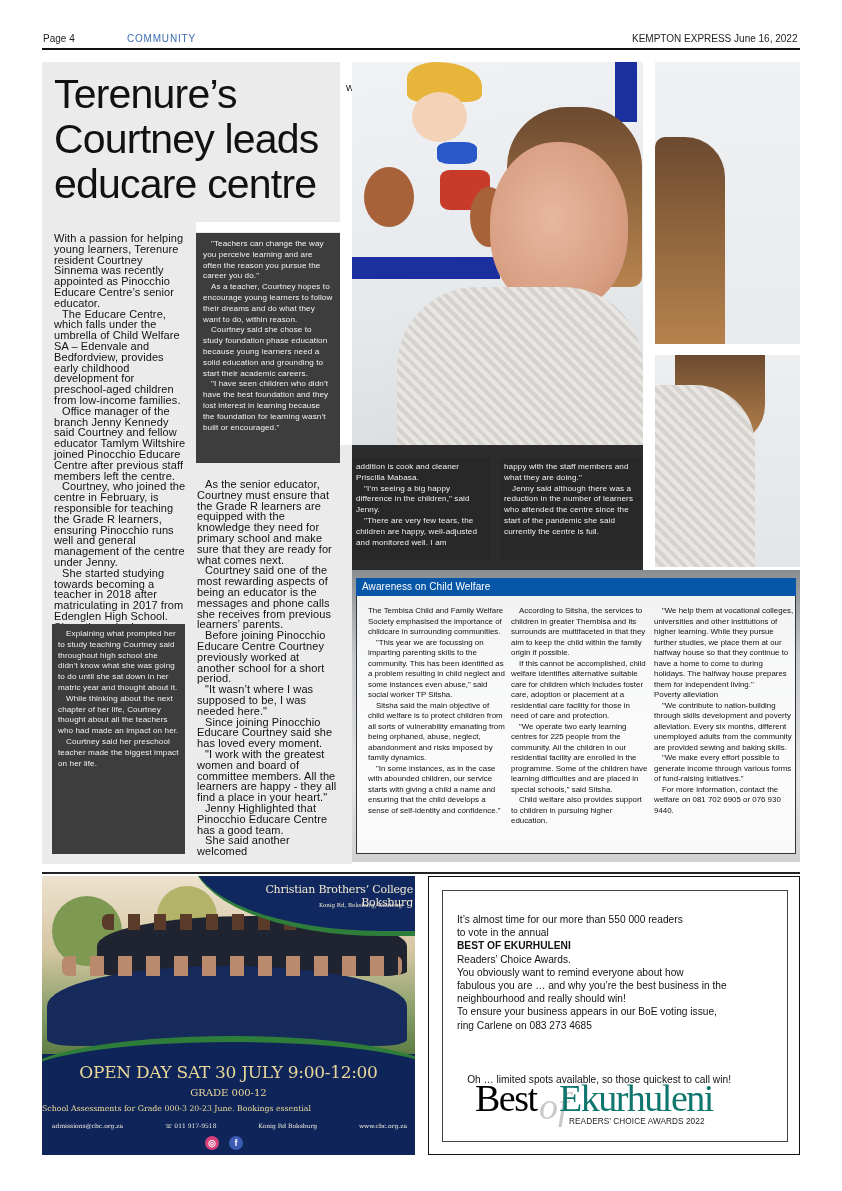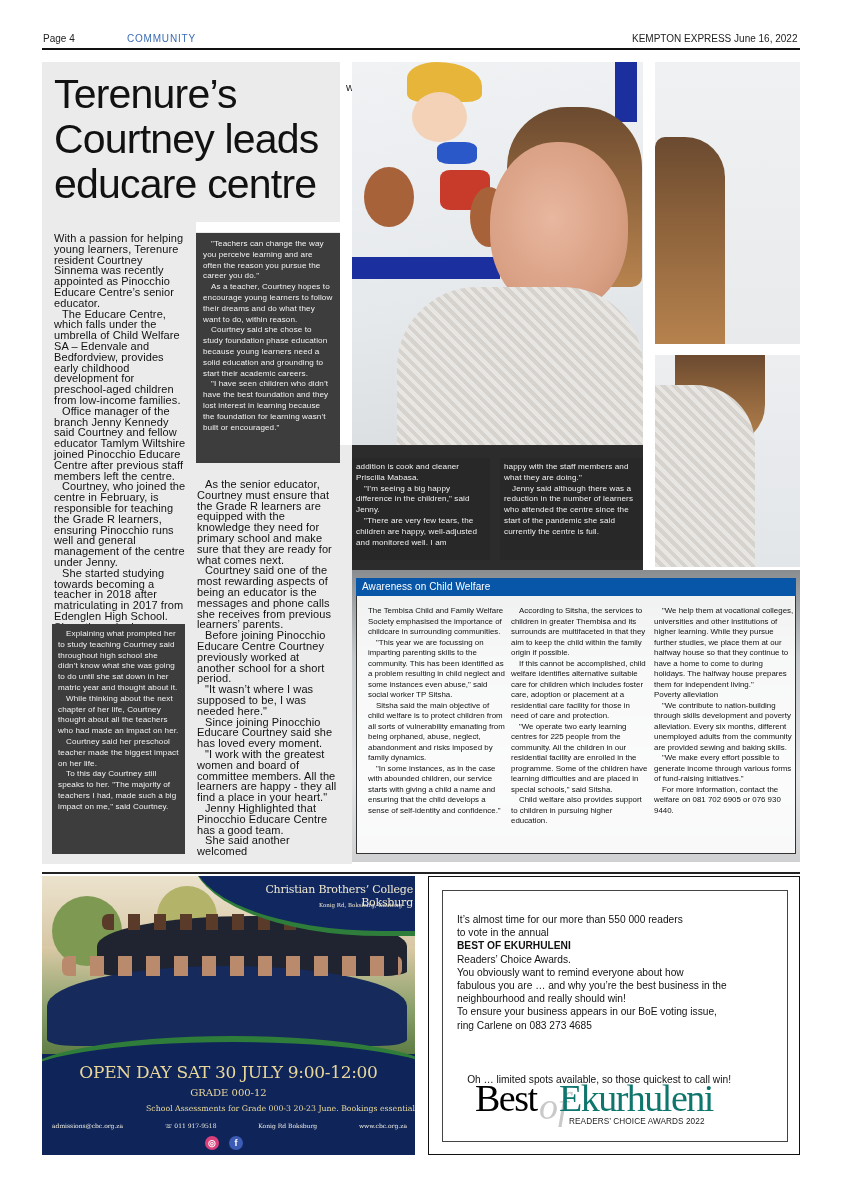--- a/index.html
+++ b/index.html
@@ -59,21 +59,21 @@
   
   .ad-school { position: absolute; left: 42px; top: 876px; width: 373px; height: 279px; background: #0f2559; overflow: hidden; }
   .ad-photo { position: absolute; left: 0; top: 0; width: 373px; height: 178px; background: linear-gradient(180deg, #e8dcc2 0%, #d9c9a5 40%, #8aa06a 75%, #5e7d44 100%); }
   .ad-banner { position: absolute; left: 150px; top: -30px; width: 300px; height: 90px; background: #102760; border-bottom-left-radius: 190px 80px; border-bottom: 5px solid #2f7d3a; }
   .ad-school-name { position: absolute; left: 185px; top: 7px; width: 186px; text-align: right; font-family: "DejaVu Serif", serif; font-size: 11px; color: #f1ead0; letter-spacing: -0.2px; }
   .ad-school-addr { position: absolute; left: 200px; top: 26px; width: 160px; text-align: right; font-family: "DejaVu Serif", serif; font-size: 5.5px; color: #f1ead0; }
   .student { position: absolute; border-radius: 50% 50% 8% 8%; }
   .ad-arc { position: absolute; left: -20px; top: 160px; width: 420px; height: 40px; border-top: 6px solid #2f7d3a; border-radius: 50% 50% 0 0 / 100% 100% 0 0; background: #0f2559; }
   .ad-openday { position: absolute; left: 0; top: 186px; width: 373px; text-align: center; font-family: "DejaVu Serif", serif; font-size: 17px; color: #e9d79a; letter-spacing: -0.3px; }
   .ad-grade { position: absolute; left: 0; top: 211px; width: 373px; text-align: center; font-family: "DejaVu Serif", serif; font-size: 10px; color: #e9d79a; }
-  .ad-assess { position: absolute; left: 0; top: 228px; width: 373px; text-align: right; font-family: "DejaVu Serif", serif; font-size: 7.8px; color: #e9d79a; padding-left: 48px; }
+  .ad-assess { position: absolute; left: 0; top: 228px; width: 373px; text-align: left; font-family: "DejaVu Serif", serif; font-size: 7.8px; color: #e9d79a; }
   .ad-contacts { position: absolute; left: 10px; top: 246px; width: 355px; display: flex; justify-content: space-between; font-family: "DejaVu Serif", serif; font-size: 6px; color: #f0ecdf; }
   .ad-social { position: absolute; left: 163px; top: 260px; display: flex; gap: 10px; }
   .soc { width: 14px; height: 14px; border-radius: 50%; color: #fff; font-size: 9px; line-height: 14px; text-align: center; font-weight: bold; }
 
   
   .boe-outer { position: absolute; left: 428px; top: 876px; width: 372px; height: 279px; border: 1px solid #111; }
   .boe-inner { position: absolute; left: 442px; top: 890px; width: 346px; height: 252px; border: 1px solid #444; }
   .boe-text { position: absolute; left: 442px; top: 913px; width: 414px; font-size: 10.2px; line-height: 13.2px; color: #111; margin-left: 15px; }
   .boe-text .bold { font-weight: bold; }
   .boe-last { position: absolute; left: 442px; top: 1074px; width: 289px; text-align: right; font-size: 10.2px; color: #111; }
@@ -106,21 +106,20 @@
   <p>The Educare Centre, which falls under the umbrella of Child Welfare SA – Edenvale and Bedfordview, provides early childhood development for preschool-aged children from low-income families.</p>
   <p>Office manager of the branch Jenny Kennedy said Courtney and fellow educator Tamlym Wiltshire joined Pinocchio Educare Centre after previous staff members left the centre.</p>
   <p>Courtney, who joined the centre in February, is responsible for teaching the Grade R learners, ensuring Pinocchio runs well and general management of the centre under Jenny.</p>
   <p>She started studying towards becoming a teacher in 2018 after matriculating in 2017 from Edenglen High School. Since then she has obtained her higher certificate in foundation phase education and a TEFL (Teaching English as a Foreign Language) qualification.</p>
   <p>Courtney is studying for her Bachelor of Education in the foundation phase.</p>
 </div>
 <div class="darkbox" style="left:52px; top:624px; width:133px; height:230px; padding:5px 6px;">
   <p>Explaining what prompted her to study teaching Courtney said throughout high school she didn’t know what she was going to do until she sat down in her matric year and thought about it.</p>
   <p>While thinking about the next chapter of her life, Courtney thought about all the teachers who had made an impact on her.</p>
   <p>Courtney said her preschool teacher made the biggest impact on her life.</p>
-  <p>To this day Courtney still speaks to her. "The majority of teachers I had, made such a big impact on me," said Courtney.</p>
 </div>
 
 <div class="darkbox" style="left:196px; top:233px; width:144px; height:230px; padding:6px 7px;">
   <p>"Teachers can change the way you perceive learning and are often the reason you pursue the career you do."</p>
   <p>As a teacher, Courtney hopes to encourage young learners to follow their dreams and do what they want to do, within reason.</p>
   <p>Courtney said she chose to study foundation phase education because young learners need a solid education and grounding to start their academic careers.</p>
   <p>"I have seen children who didn’t have the best foundation and they lost interest in learning because the foundation for learning wasn’t built or encouraged."</p>
 </div>
 <div class="col" style="left:197px; top:479px; width:140px;">
   <p>As the senior educator, Courtney must ensure that the Grade R learners are equipped with the knowledge they need for primary school and make sure that they are ready for what comes next.</p>

